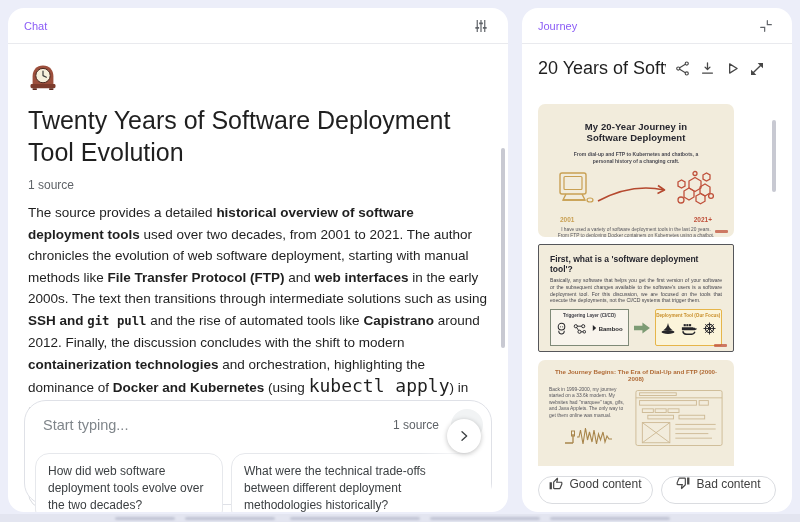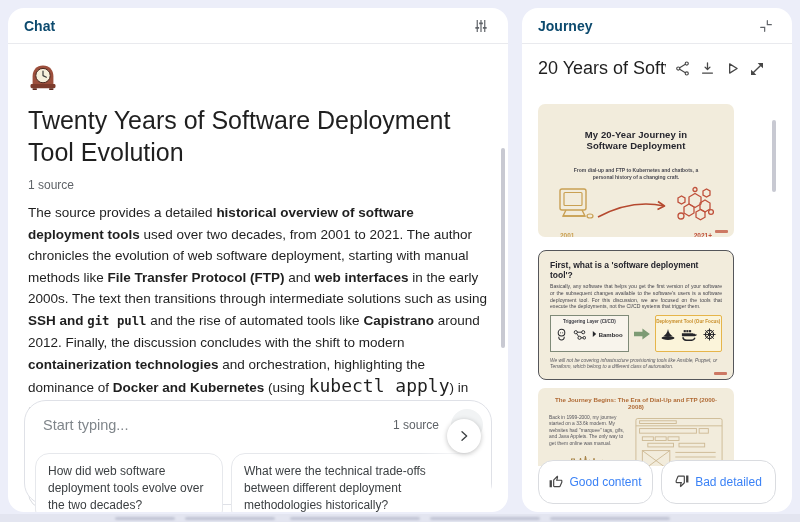--- a/index.html
+++ b/index.html
@@ -5,21 +5,21 @@
   * { margin:0; padding:0; box-sizing:border-box; }
   html,body { width:800px; height:522px; overflow:hidden; }
   body { background:#eceef9; font-family:"Liberation Sans", sans-serif; position:relative; }
 
   .panel { position:absolute; top:8px; background:#fff; border-radius:16px; overflow:hidden; }
   #chat-panel { left:8px; width:500px; height:504px; }
   #studio-panel { left:522px; width:270px; height:504px; }
 
   .panel-header { height:36px; display:flex; align-items:center; justify-content:space-between;
     padding:0 16px; border-bottom:1px solid #e9eaee; }
-  .panel-header .ph-title { font-size:14px; color:#0c4a6e;font-weight:bold; }
+  .panel-header .ph-title { font-size:11px; color:#8b5cf6; }
   .icon-btn { background:none; border:none; cursor:pointer; display:flex; align-items:center; justify-content:center; padding:2px; }
 
   
   .chat-body { padding:14px 20px 0 20px; }
   .emoji-clock { width:30px; height:30px; margin-top:4px; }
   .chat-title { font-size:25px; line-height:32px; font-weight:400; color:#1f1f1f; margin-top:8px; max-width:460px; }
   .source-count { font-size:12px; color:#5f6368; margin-top:10px; }
   .summary { font-size:13.5px; line-height:21.5px; color:#1f1f1f; margin-top:10px; max-width:462px; }
   .seg-b { font-weight:700; }
   .seg-m { font-family:"DejaVu Sans Mono", monospace; font-size:18px; }
@@ -66,42 +66,42 @@
 
   #card1 { height:133px; padding-top:9px; text-align:center; }
   .c1-title { font-size:9.5px; line-height:11px; font-weight:800; color:#26262e; letter-spacing:.1px; }
   .c1-sub { font-size:5px; line-height:6.5px; color:#4a4a52; margin:3px auto 0; width:130px; font-weight:600; }
   .c1-art { display:flex; align-items:center; justify-content:space-between; padding:4px 16px 0 16px; height:52px; }
   .c1-labels { display:flex; justify-content:space-between; padding:0 22px; }
   .c1-label-left { font-size:6.5px; font-weight:800; color:#c9a053; }
   .c1-label-right { font-size:6.5px; font-weight:800; color:#c0513b; }
   .c1-caption { font-size:4.8px; line-height:6.2px; color:#55555c; margin:4px auto 0; width:158px; }
 
-  #card2 { height:130px; margin-top:13px; border:1.5px solid #55565a; border-radius:8px; padding:9px 11px; text-align:left; }
+  #card2 { height:108px; margin-top:7px; border:1.5px solid #55565a; border-radius:2px; padding:9px 11px; text-align:left; }
   .c2-title { font-size:8.5px; font-weight:800; color:#26262e; }
   .c2-body { font-size:5.1px; line-height:6.8px; color:#44444c; margin-top:3px; text-align:justify; }
   .c2-boxes { display:flex; align-items:center; gap:5px; margin-top:5px; }
   .c2-box-left { width:84px; height:37px; border:1px solid #7f8a78; background:rgba(255,255,255,.45); text-align:center; padding-top:3px; }
   .c2-box-right { width:72px; height:37px; border:1.5px solid #e6b54a; background:#fbf4da; border-radius:2px; text-align:center; padding-top:3px; }
   .c2-box-label { font-size:4.6px; font-weight:700; color:#3c3c44; }
   .c2-box-label-gold { font-size:4.6px; font-weight:700; color:#c98f2b; }
   .c2-icons { display:flex; align-items:center; justify-content:center; gap:6px; margin-top:4px; }
   .bamboo { font-size:6px; font-weight:800; color:#26262a; }
   .c2-footnote { font-size:4.8px; line-height:6.2px; color:#55555c; font-style:italic; margin-top:6px; }
 
   #card3 { height:120px; margin-top:8px; padding:8px 11px; text-align:left; }
   .c3-title { font-size:6.2px; font-weight:800; color:#b06a35; text-align:center; }
   .c3-cols { display:flex; gap:8px; margin-top:5px; }
   .c3-text { font-size:4.9px; line-height:6.4px; color:#55555c; width:78px; }
   .c3-wave { margin-top:4px; margin-left:16px; }
 
   .feedback-row { position:absolute; left:16px; bottom:8px; width:238px; display:flex; gap:8px; }
-  .feedback-btn { flex:1; height:44px; border:1px solid #dadce0; border-radius:15px; background:#fff;
-    display:flex; align-items:center; justify-content:center; gap:6px; font-size:12px; font-weight:500;
-    color:#3b82f6; cursor:pointer; font-family:"Liberation Sans", sans-serif; }
+  .feedback-btn { flex:1; height:28px; border:1px solid #dadce0; border-radius:15px; background:#fff;
+    display:flex; justify-content:center; gap:6px; font-size:12px; font-weight:500;
+    color:#404040; cursor:pointer; font-family:"Liberation Sans", sans-serif; }
 
   
   .bottom-strip { position:absolute; left:0; right:0; bottom:0; height:8px; background:#e3e5f0; }
   .bottom-strip .blur-bar { position:absolute; top:3px; height:3px; background:#9ea3b8; opacity:.5; filter:blur(1px); border-radius:2px; }
 </style>
 </head>
 <body>
 
 <div class="panel" id="chat-panel">
   <div class="panel-header">
@@ -216,21 +216,21 @@
         <svg width="16" height="16" viewBox="0 0 24 24">
           <path d="M21 11V3h-8l3.29 3.29-10 10L3 13v8h8l-3.29-3.29 10-10L21 11z" fill="#474747"></path>
         </svg>
       </button>
     </span>
   </div>
 
   <div class="cards-viewport">
 
     <div class="infocard" id="card1">
-      <div class="c1-title" style="width:130px;margin:16px auto;">My 20-Year Journey in Software Deployment</div>
+      <div class="c1-title" style="width:130px;margin:8px auto;">My 20-Year Journey in Software Deployment</div>
       <div class="c1-sub">From dial-up and FTP to Kubernetes and chatbots, a personal history of a changing craft.</div>
       <div class="c1-art">
         <svg width="40" height="42" viewBox="0 0 40 42">
           <rect x="6" y="2" width="26" height="21" rx="2" fill="none" stroke="#c9a053" stroke-width="1.4"></rect>
           <rect x="10" y="5.5" width="18" height="13" rx="1" fill="none" stroke="#c9a053" stroke-width="1.2"></rect>
           <path d="M12 23l-3 6h22l-3-6" fill="none" stroke="#c9a053" stroke-width="1.4"></path>
           <path d="M9 29h22" stroke="#c9a053" stroke-width="1.4"></path>
           <ellipse cx="36" cy="29" rx="3" ry="2" fill="none" stroke="#c9a053" stroke-width="1.2"></ellipse>
         </svg>
         <svg width="74" height="30" viewBox="0 0 74 30">
@@ -355,21 +355,21 @@
     <button class="feedback-btn">
       <svg width="14" height="14" viewBox="0 0 24 24">
         <path d="M9 21h9c.83 0 1.54-.5 1.84-1.22l3.02-7.05c.09-.23.14-.47.14-.73v-2c0-1.1-.9-2-2-2h-6.31l.95-4.57.03-.32c0-.41-.17-.79-.44-1.06L14.17 1 7.58 7.59C7.22 7.95 7 8.45 7 9v10c0 1.1.9 2 2 2zM9 9l4.34-4.34L12 10h9v2l-3 7H9V9zM1 9h4v12H1z" fill="#474747"></path>
       </svg>
       <span>Good content</span>
     </button>
     <button class="feedback-btn">
       <svg width="14" height="14" viewBox="0 0 24 24">
         <path d="M9 21h9c.83 0 1.54-.5 1.84-1.22l3.02-7.05c.09-.23.14-.47.14-.73v-2c0-1.1-.9-2-2-2h-6.31l.95-4.57.03-.32c0-.41-.17-.79-.44-1.06L14.17 1 7.58 7.59C7.22 7.95 7 8.45 7 9v10c0 1.1.9 2 2 2zM9 9l4.34-4.34L12 10h9v2l-3 7H9V9zM1 9h4v12H1z" fill="#474747" transform="rotate(180 12 11)"></path>
       </svg>
-      <span>Bad detailed</span>
+      <span>Bad content</span>
     </button>
   </div>
 </div>
 
 <div class="bottom-strip">
   <div class="blur-bar" style="left:115px;width:60px;"></div>
   <div class="blur-bar" style="left:185px;width:90px;"></div>
   <div class="blur-bar" style="left:290px;width:130px;"></div>
   <div class="blur-bar" style="left:430px;width:110px;"></div>
   <div class="blur-bar" style="left:550px;width:120px;"></div>

